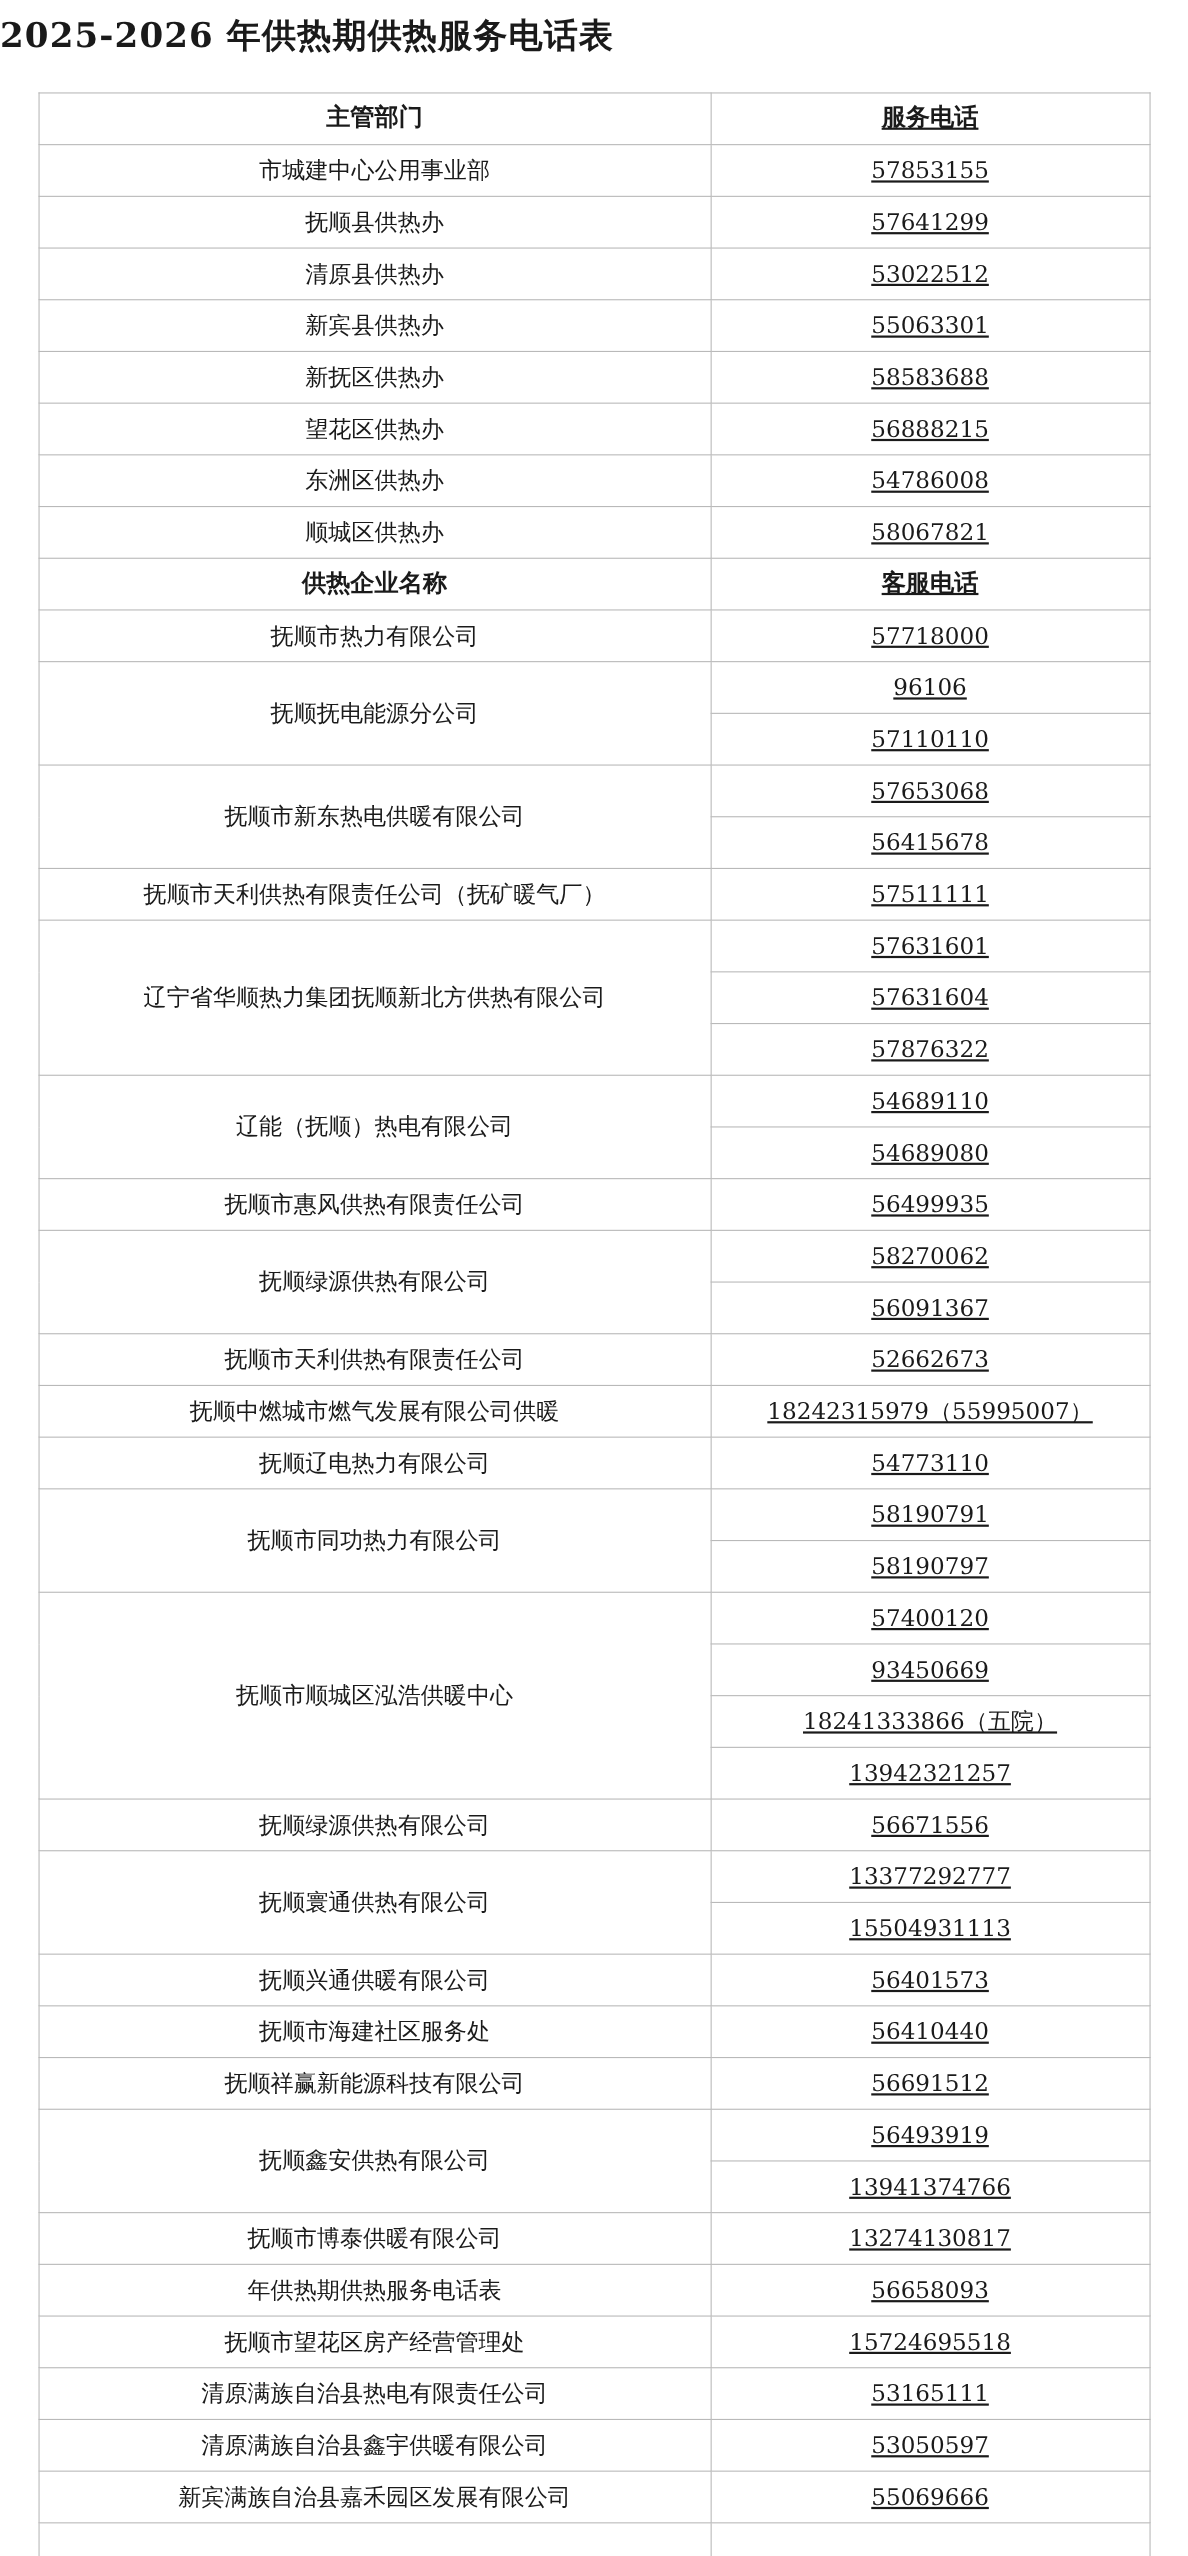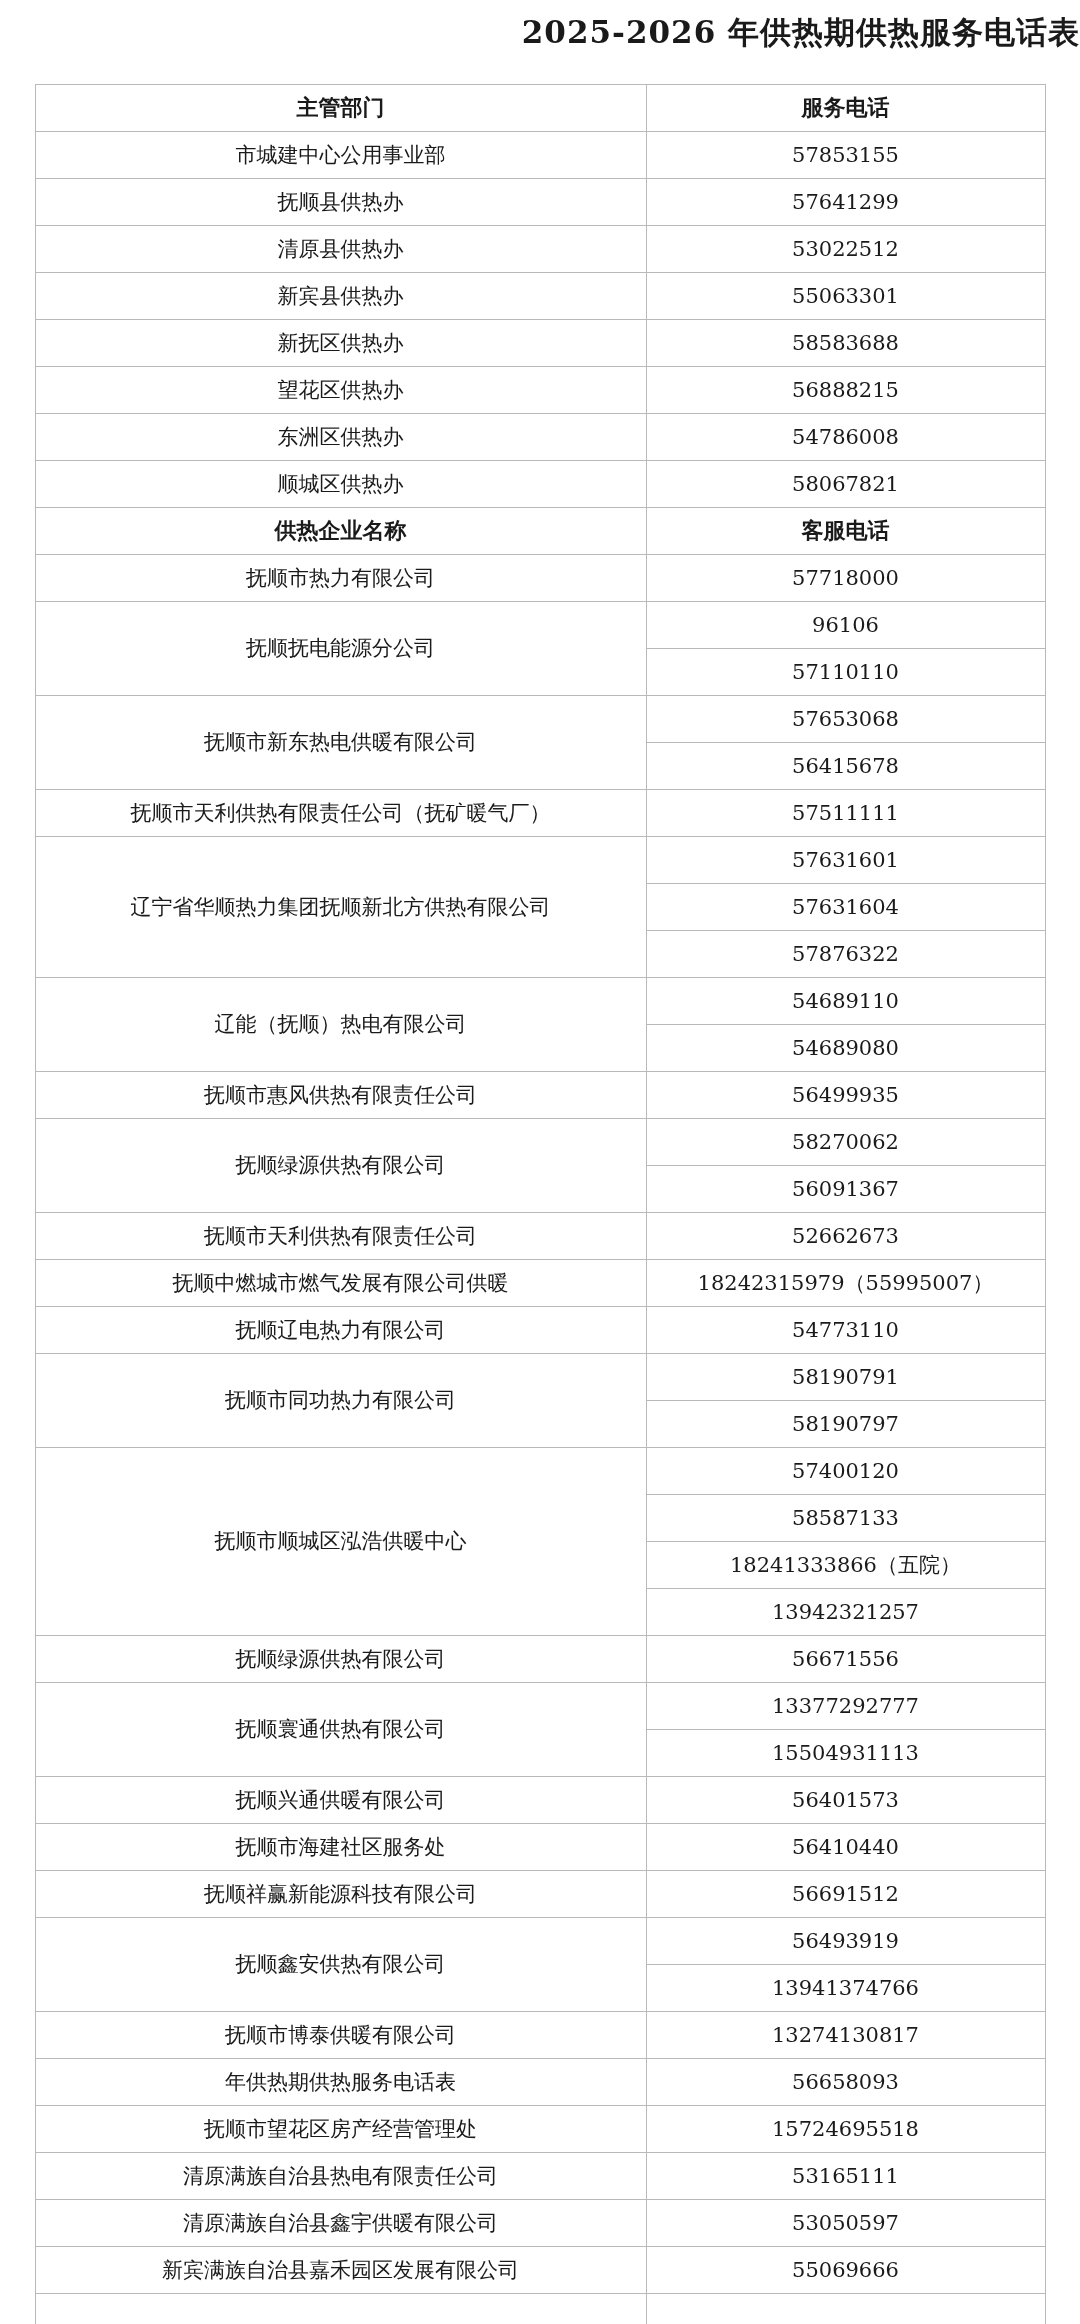--- a/index.html
+++ b/index.html
@@ -12,21 +12,21 @@
     min-height: 2324px;
     font-family: "DejaVu Serif", "Liberation Serif", serif;
     color: #1a1a1a;
   }
   .page {
     width: 1080px;
     box-sizing: border-box;
     padding: 0;
   }
   .doc-title {
-    text-align: right;
+    text-align: left;
     font-size: 31px;
     font-weight: bold;
     letter-spacing: 1px;
     padding: 12px 0 14px 0;
     font-family: "DejaVu Serif", "Liberation Serif", serif;
   }
   table.phone-table {
     border-collapse: collapse;
     width: 1008px;
     margin: 16px auto;
@@ -36,21 +36,21 @@
     border: 1px solid #b9b9b9;
     font-size: 21px;
     text-align: center;
     vertical-align: middle;
     padding: 0;
     height: 46px;
     line-height: 1.25;
     font-family: "DejaVu Serif", "Liberation Serif", serif;
   }
   td.col-dept { width: 610px; }
-  td.col-phone { width: 398px; }
+  td.col-phone { width: 398px; text-decoration: underline; }
   tr.header-row td {
     font-weight: bold;
     font-size: 22px;
   }
   .spacer-row td {
     height: 30px;
     border-left: 1px solid #b9b9b9;
     border-right: 1px solid #b9b9b9;
     border-bottom: 1px solid #b9b9b9;
     border-top: 1px solid #b9b9b9;
@@ -170,21 +170,21 @@
           <td class="col-phone">58190791</td>
         </tr>
         <tr>
           <td class="col-phone">58190797</td>
         </tr>
         <tr>
           <td class="col-dept" rowspan="4">抚顺市顺城区泓浩供暖中心</td>
           <td class="col-phone">57400120</td>
         </tr>
         <tr>
-          <td class="col-phone">58587133</td>
+          <td class="col-phone">93450669</td>
         </tr>
         <tr>
           <td class="col-phone">18241333866（五院）</td>
         </tr>
         <tr>
           <td class="col-phone">13942321257</td>
         </tr>
         <tr>
           <td class="col-dept">抚顺绿源供热有限公司</td>
           <td class="col-phone">56671556</td>

